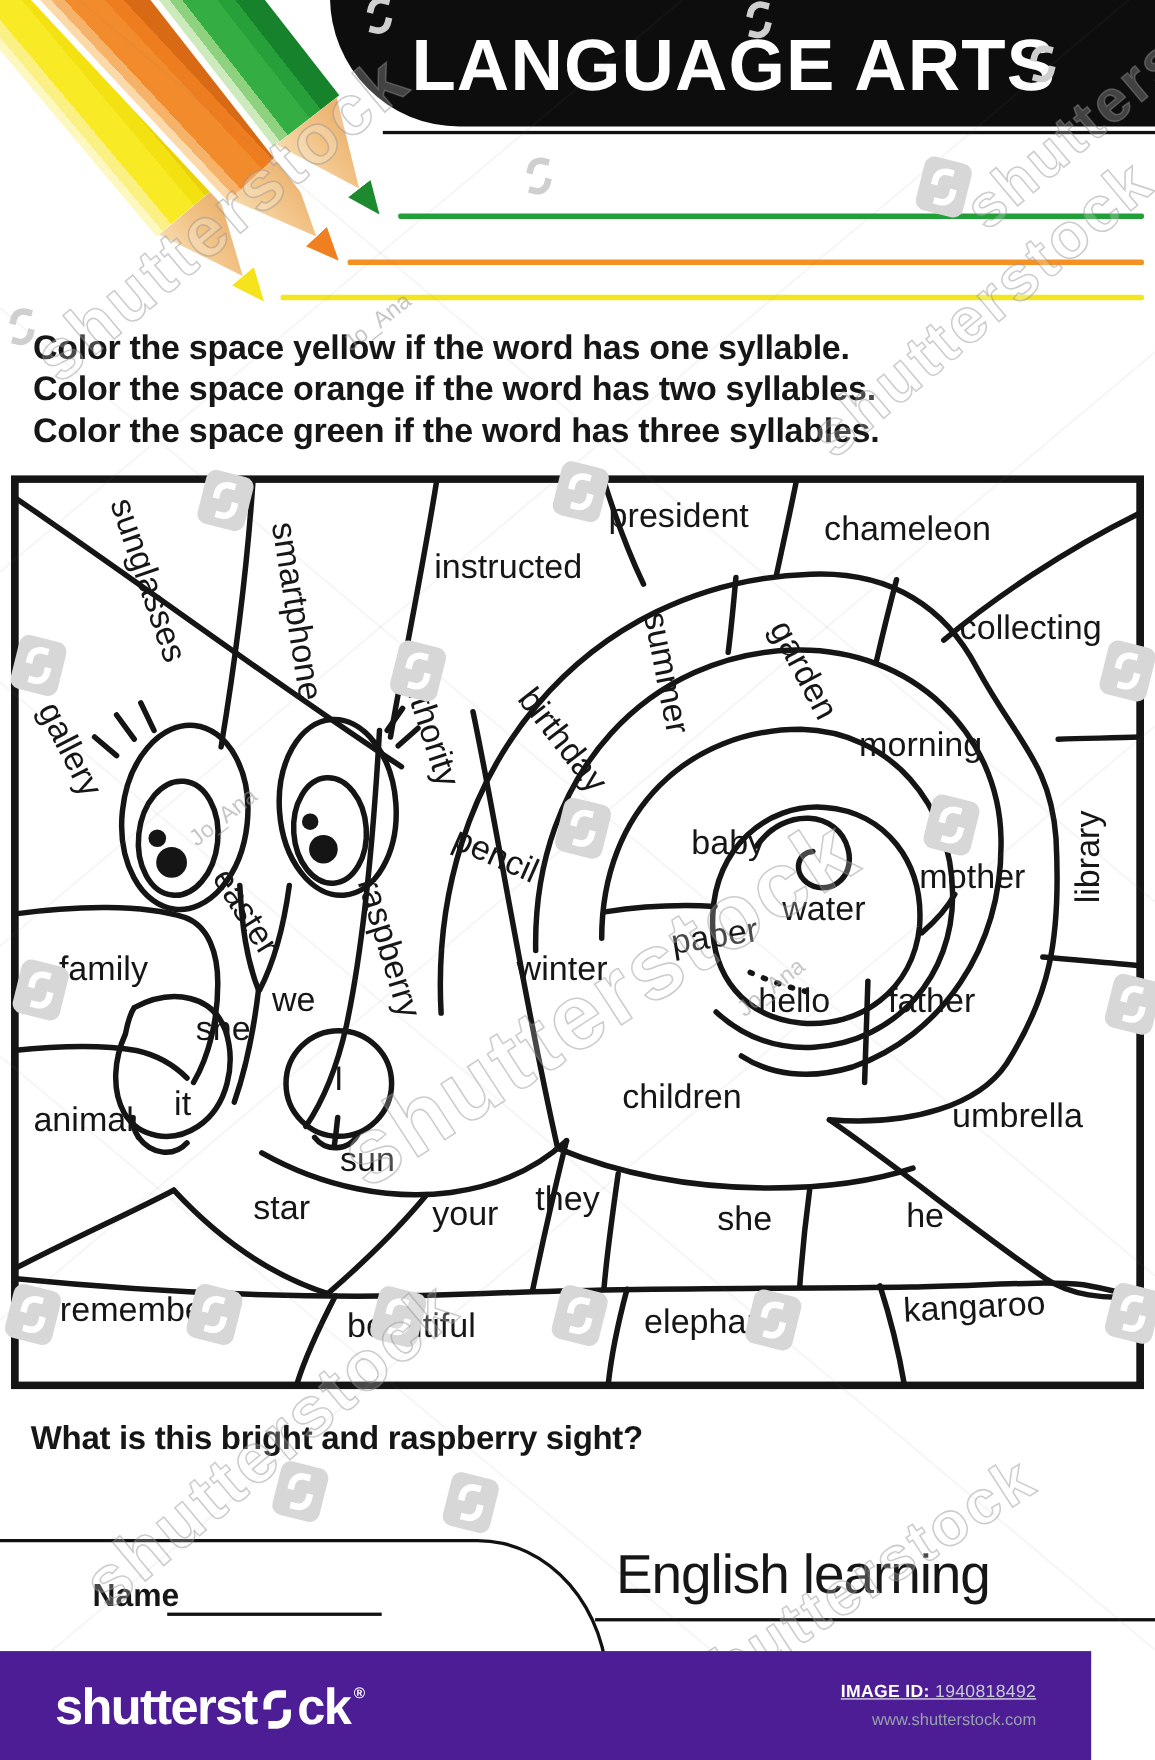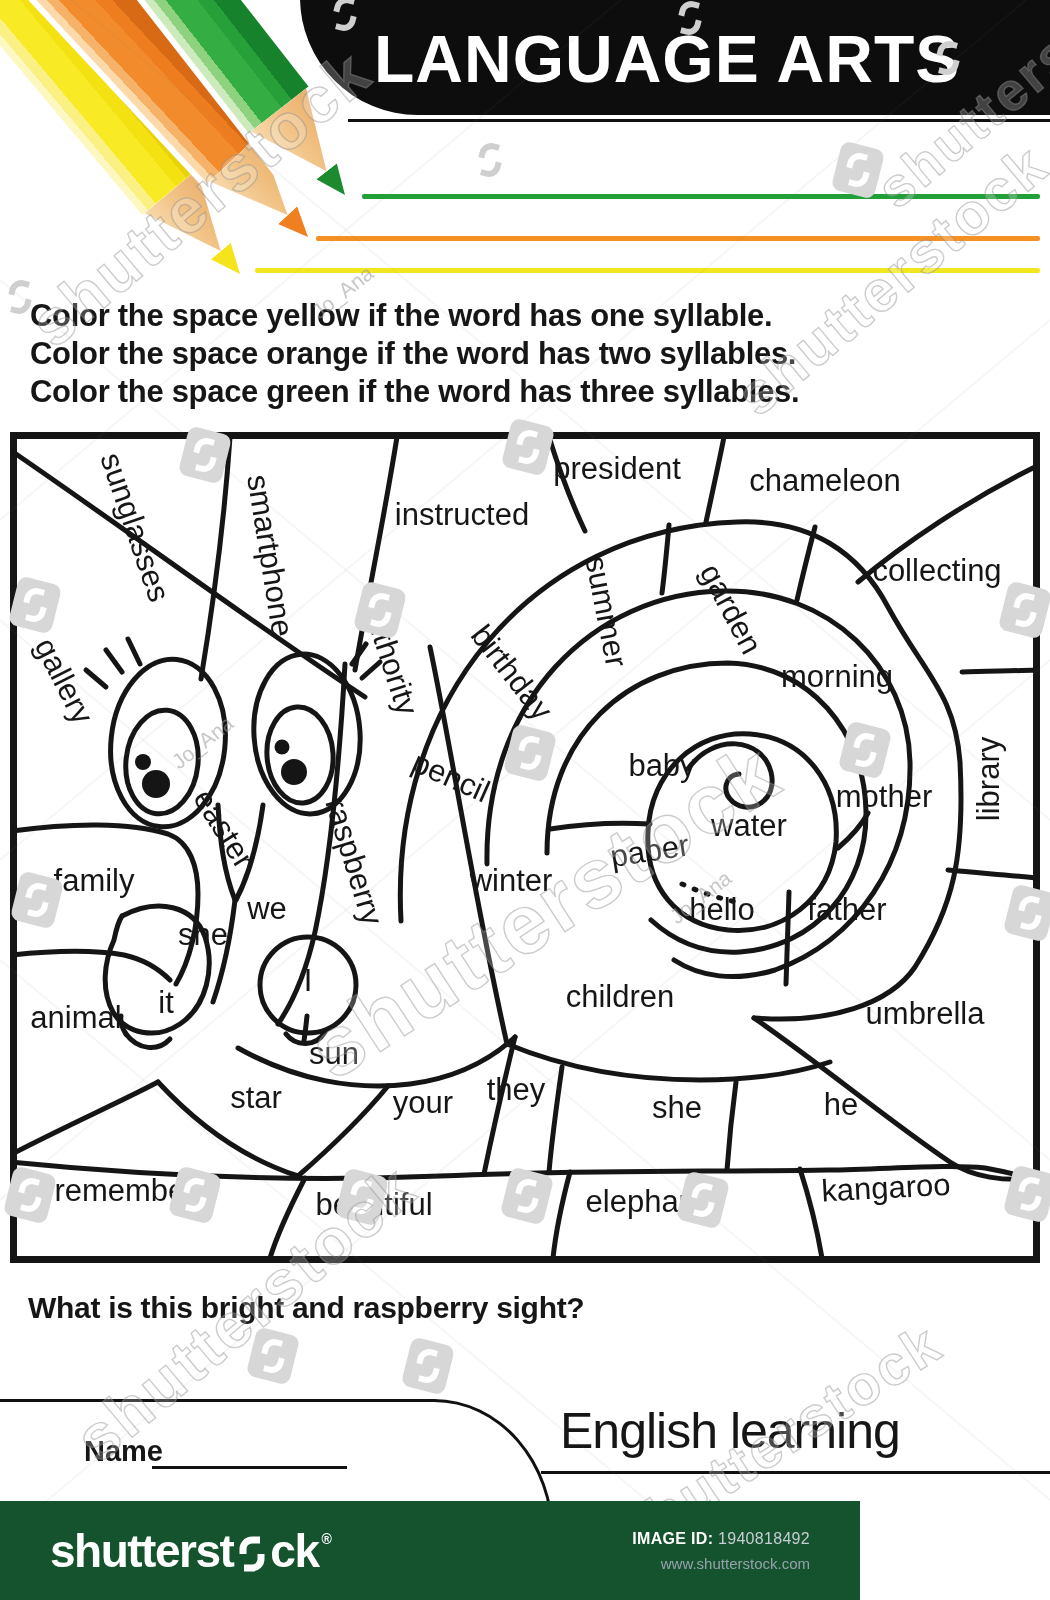--- a/index.html
+++ b/index.html
@@ -49,28 +49,28 @@
   
   .wm-overlay{position:absolute;left:0;top:0;z-index:50;pointer-events:none;}
   .wm-text{font-family:"Liberation Sans",sans-serif;font-weight:bold;text-anchor:middle;
            fill:#fff;fill-opacity:.22;stroke:#8f8f8f;stroke-opacity:.45;stroke-width:1.4;
            letter-spacing:3px;}
   .wm-credit{font-family:"Liberation Sans",sans-serif;font-size:21px;fill:#999;opacity:.55;
              text-anchor:middle;}
   .wm-line{stroke:#777;stroke-width:2;opacity:.06;}
 
   
-  .bar{position:absolute;left:0;top:1501px;width:860px;height:99px;background:#14532d;z-index:60;
+  .bar{position:absolute;left:0;top:1501px;width:992px;height:99px;background:#4c1d95;z-index:60;
        display:flex;align-items:center;justify-content:space-between;padding:0 50px;box-sizing:border-box;}
   .logo{display:flex;align-items:center;color:#fff;font-weight:bold;font-size:46px;
         letter-spacing:-1.5px;line-height:1;}
   .logo .o-icon{display:inline-block;width:34px;height:40px;margin:6px 1px 0 2px;}
   .logo sup{font-size:14px;margin-left:3px;vertical-align:top;line-height:1;position:relative;top:-12px;}
   .bar-right{text-align:right;color:#fff;}
-  .bar-id{font-size:16px;letter-spacing:.3px;}
+  .bar-id{font-size:16px;letter-spacing:.3px;text-decoration:underline;}
   .bar-id .lbl{font-weight:bold;}
   .bar-id .num{color:#c7cdd4;font-weight:normal;}
   .bar-url{font-size:15px;color:#97a1ad;margin-top:7px;}
 </style>
 </head>
 <body>
 
 <div class="cline" style="left:362px;top:194px;width:678px;background:var(--line_green,#21a038);"></div>
 <div class="cline" style="left:316px;top:236px;width:724px;background:var(--line_orange,#f59122);"></div>
 <div class="cline" style="left:255px;top:268px;width:785px;background:var(--line_yellow,#f2e71e);"></div>

